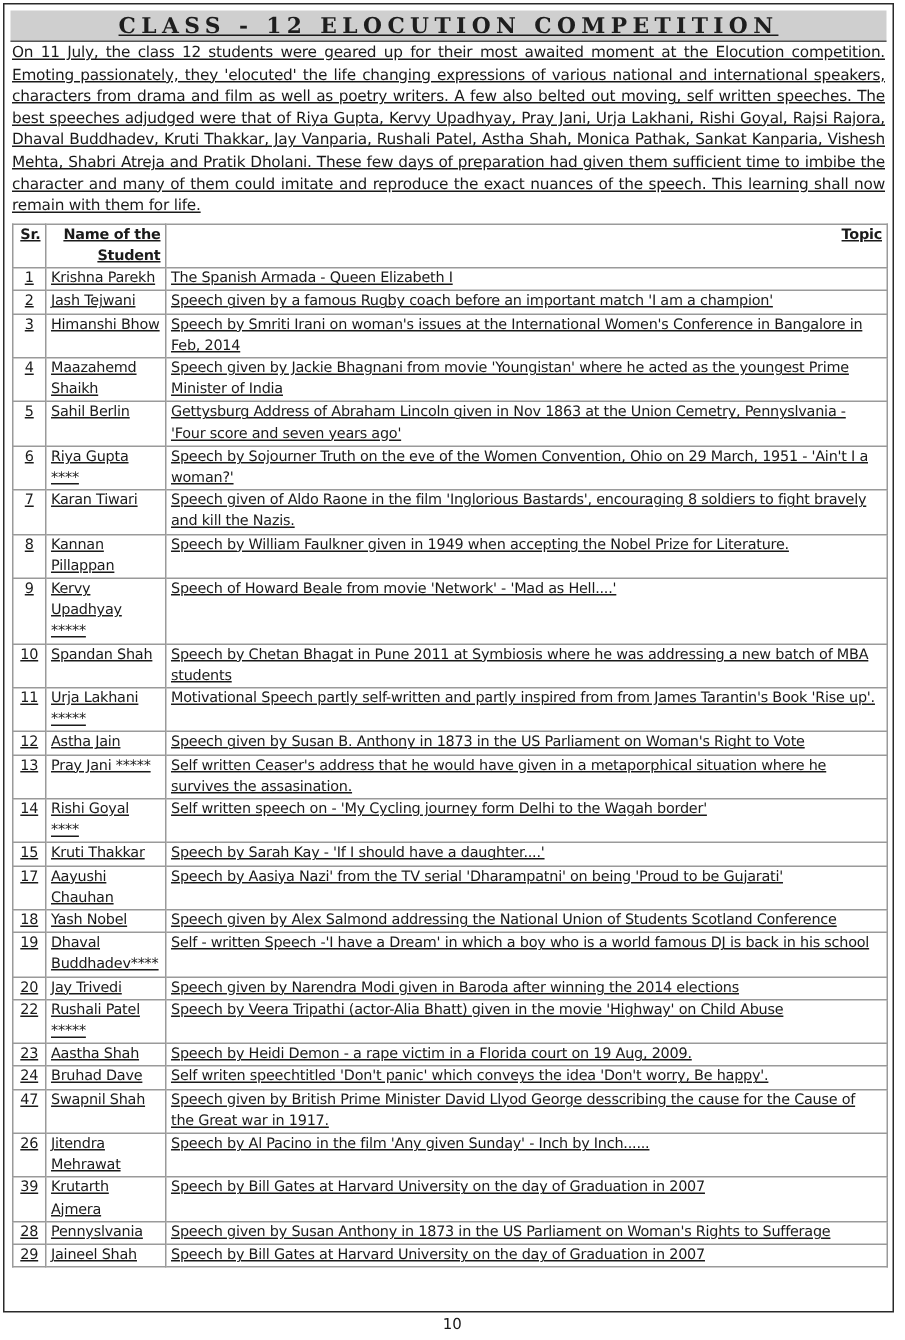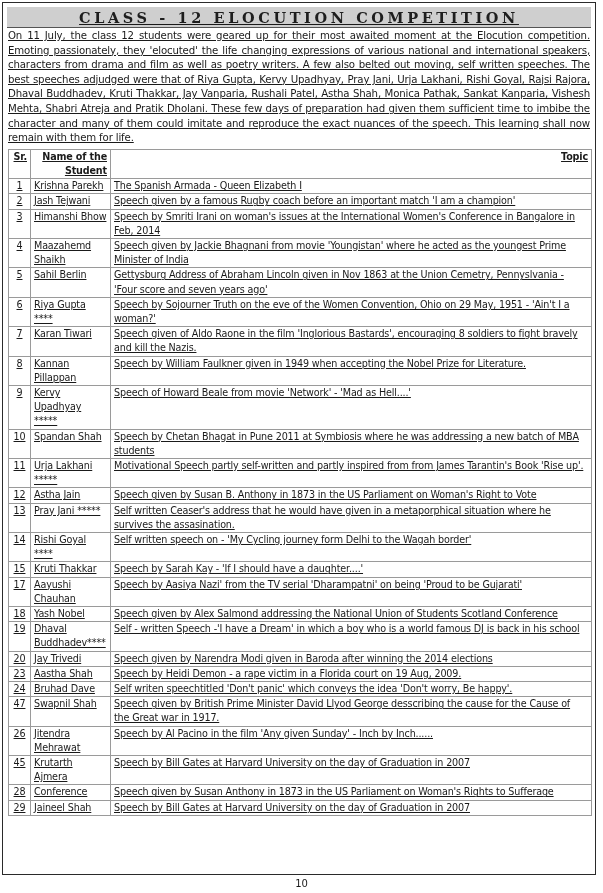--- a/index.html
+++ b/index.html
@@ -68,21 +68,21 @@
           <td>Speech given by Jackie Bhagnani from movie 'Youngistan' where he acted as the youngest Prime Minister of India</td>
         </tr>
         <tr>
           <td class="sr">5</td>
           <td>Sahil Berlin</td>
           <td>Gettysburg Address of Abraham Lincoln given in Nov 1863 at the Union Cemetry, Pennyslvania - 'Four score and seven years ago'</td>
         </tr>
         <tr>
           <td class="sr">6</td>
           <td>Riya Gupta ****</td>
-          <td>Speech by Sojourner Truth on the eve of the Women Convention, Ohio on 29 May, 1951 - 'Ain't I a woman?'</td>
+          <td>Speech by Sojourner Truth on the eve of the Women Convention, Ohio on 29 March, 1951 - 'Ain't I a woman?'</td>
         </tr>
         <tr>
           <td class="sr">7</td>
           <td>Karan Tiwari</td>
           <td>Speech given of Aldo Raone in the film 'Inglorious Bastards', encouraging 8 soldiers to fight bravely and kill the Nazis.</td>
         </tr>
         <tr>
           <td class="sr">8</td>
           <td>Kannan Pillappan</td>
           <td>Speech by William Faulkner given in 1949 when accepting the Nobel Prize for Literature.</td>
@@ -136,47 +136,52 @@
           <td class="sr">19</td>
           <td>Dhaval Buddhadev****</td>
           <td>Self - written Speech -'I have a Dream' in which a boy who is a world famous DJ is back in his school</td>
         </tr>
         <tr>
           <td class="sr">20</td>
           <td>Jay Trivedi</td>
           <td>Speech given by Narendra Modi given in Baroda after winning the 2014 elections</td>
         </tr>
         <tr>
+          <td class="sr">22</td>
+          <td>Rushali Patel *****</td>
+          <td>Speech by Veera Tripathi (actor-Alia Bhatt) given in the movie 'Highway' on Child Abuse</td>
+        </tr>
+        <tr>
           <td class="sr">23</td>
           <td>Aastha Shah</td>
           <td>Speech by Heidi Demon - a rape victim in a Florida court on 19 Aug, 2009.</td>
         </tr>
         <tr>
           <td class="sr">24</td>
           <td>Bruhad Dave</td>
           <td>Self writen speechtitled 'Don't panic' which conveys the idea 'Don't worry, Be happy'.</td>
         </tr>
         <tr>
           <td class="sr">47</td>
           <td>Swapnil Shah</td>
           <td>Speech given by British Prime Minister David Llyod George desscribing the cause for the Cause of the Great war in 1917.</td>
         </tr>
         <tr>
           <td class="sr">26</td>
           <td>Jitendra Mehrawat</td>
           <td>Speech by Al Pacino in the film 'Any given Sunday' - Inch by Inch......</td>
         </tr>
         <tr>
-          <td class="sr">45</td>
+          <td class="sr">39</td>
           <td>Krutarth Ajmera</td>
           <td>Speech by Bill Gates at Harvard University on the day of Graduation in 2007</td>
         </tr>
         <tr>
           <td class="sr">28</td>
-          <td>Conference</td>
+          <td>Pennyslvania</td>
           <td>Speech given by  Susan Anthony in 1873 in the US Parliament on Woman's Rights to Sufferage</td>
         </tr>
         <tr>
           <td class="sr">29</td>
           <td>Jaineel Shah</td>
           <td>Speech by Bill Gates at Harvard University on the day of Graduation in 2007</td>
         </tr>
       </tbody>
   </table>
 

